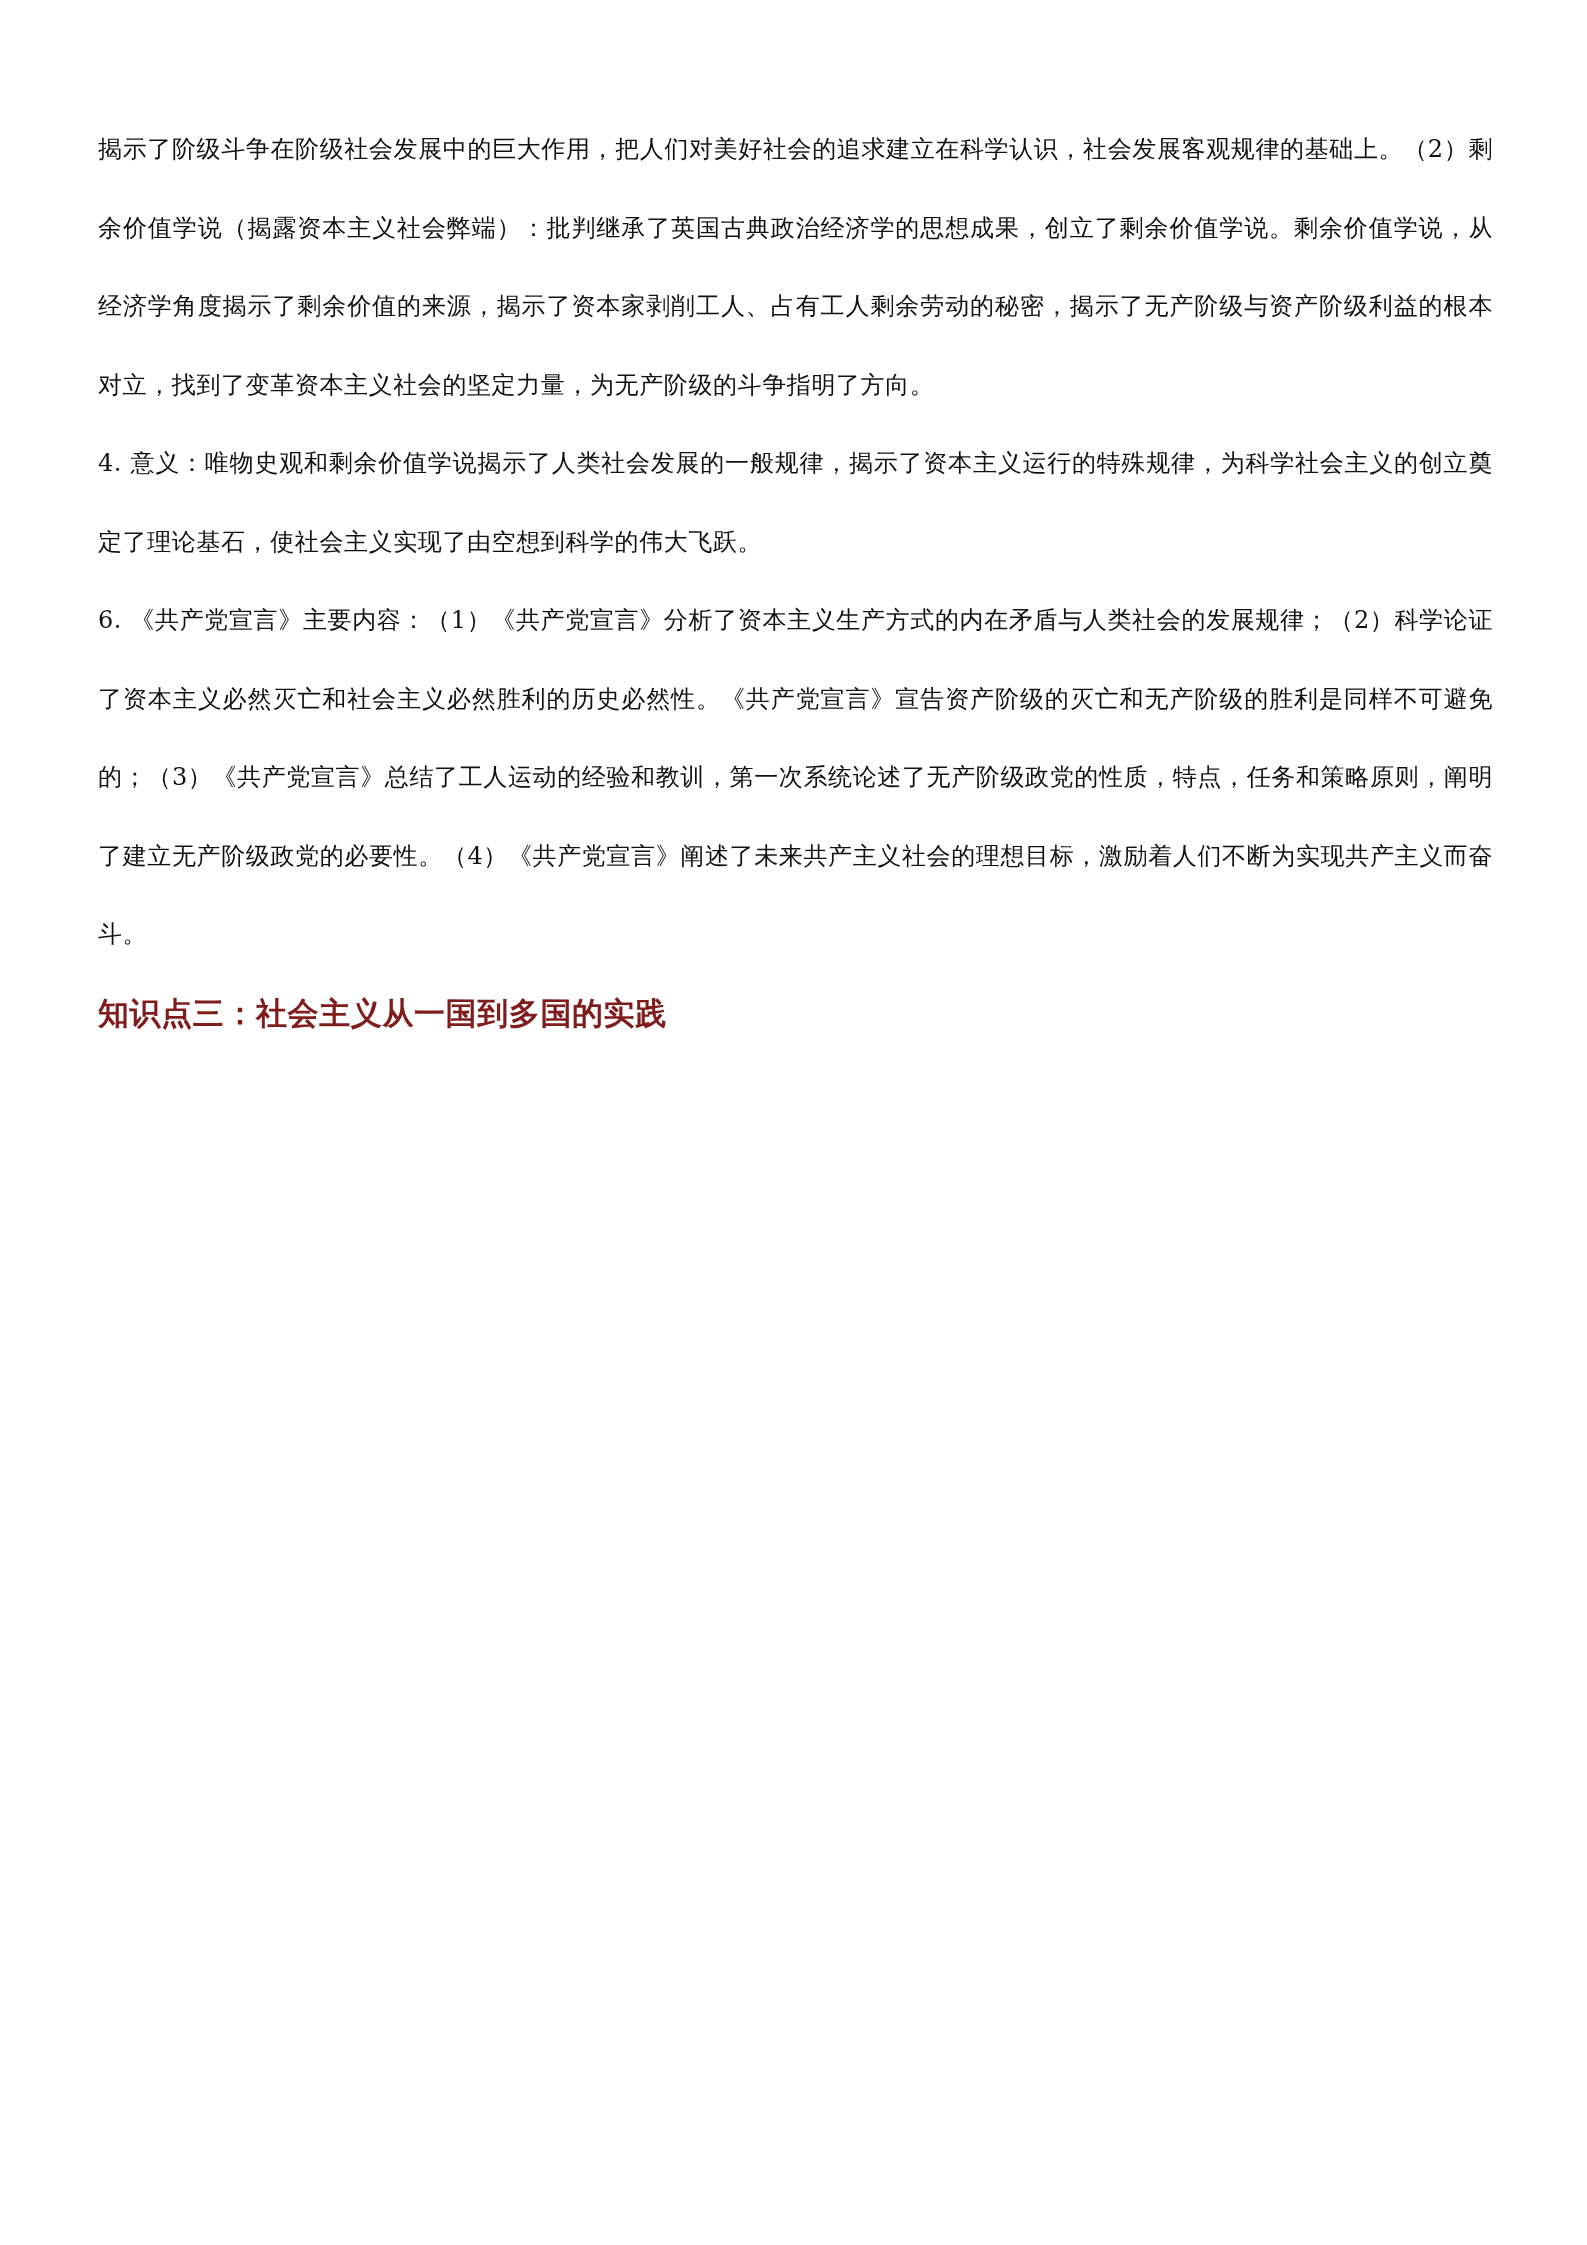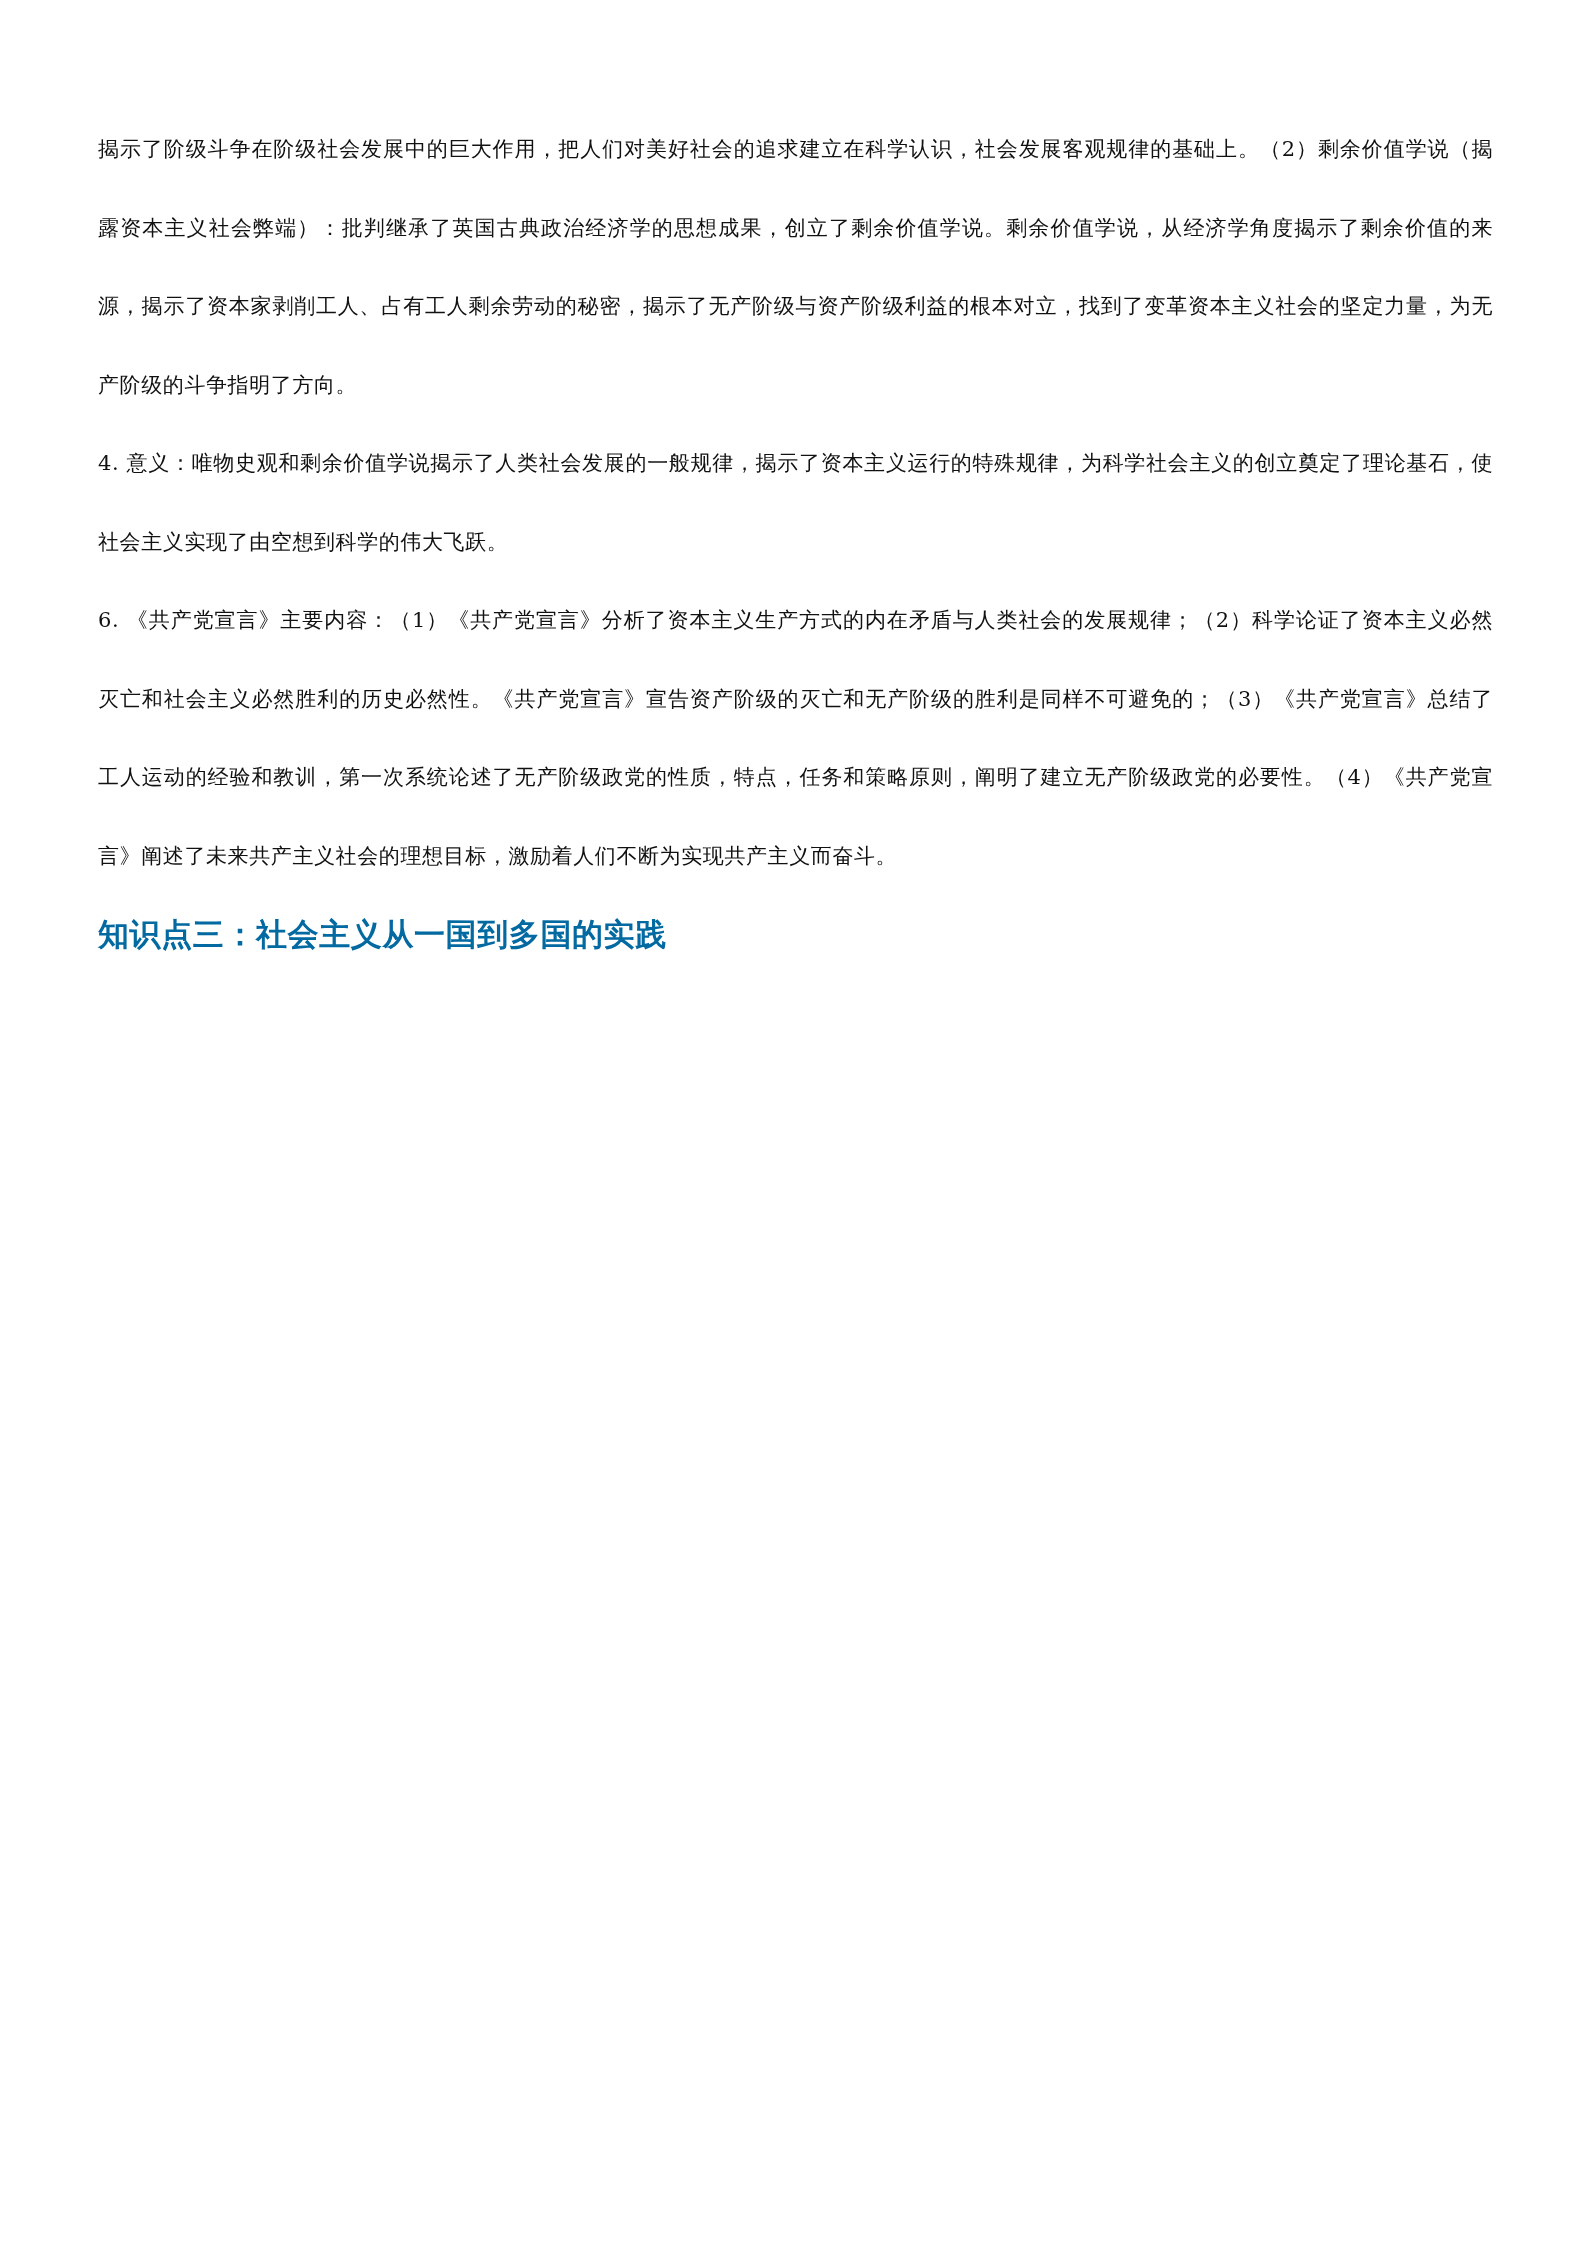--- a/index.html
+++ b/index.html
@@ -16,32 +16,32 @@
       color: #111111;
     }
     .page {
       position: absolute;
       left: 98px;
       top: 110px;
       width: 1395px;
     }
     .para {
       margin: 0;
-      font-size: 21px;
+      font-size: 24px;
       line-height: 78.5px;
       text-align: justify;
       text-justify: inter-character;
       letter-spacing: 0.6px;
       word-break: break-all;
     }
     .heading {
       margin: 0;
       font-size: 31px;
       line-height: 78.5px;
-      color: #0369a1;
+      color: #7f1d1d;
       letter-spacing: 0.6px;
     }
   </style>
 </head>
 <body>
 
 <div class="page">
   <p class="para">揭示了阶级斗争在阶级社会发展中的巨大作用，把人们对美好社会的追求建立在科学认识，社会发展客观规律的基础上。（2）剩余价值学说（揭露资本主义社会弊端）：批判继承了英国古典政治经济学的思想成果，创立了剩余价值学说。剩余价值学说，从经济学角度揭示了剩余价值的来源，揭示了资本家剥削工人、占有工人剩余劳动的秘密，揭示了无产阶级与资产阶级利益的根本对立，找到了变革资本主义社会的坚定力量，为无产阶级的斗争指明了方向。</p>
   <p class="para">4. 意义：唯物史观和剩余价值学说揭示了人类社会发展的一般规律，揭示了资本主义运行的特殊规律，为科学社会主义的创立奠定了理论基石，使社会主义实现了由空想到科学的伟大飞跃。</p>
   <p class="para">6. 《共产党宣言》主要内容：（1）《共产党宣言》分析了资本主义生产方式的内在矛盾与人类社会的发展规律；（2）科学论证了资本主义必然灭亡和社会主义必然胜利的历史必然性。《共产党宣言》宣告资产阶级的灭亡和无产阶级的胜利是同样不可避免的；（3）《共产党宣言》总结了工人运动的经验和教训，第一次系统论述了无产阶级政党的性质，特点，任务和策略原则，阐明了建立无产阶级政党的必要性。（4）《共产党宣言》阐述了未来共产主义社会的理想目标，激励着人们不断为实现共产主义而奋斗。</p>

